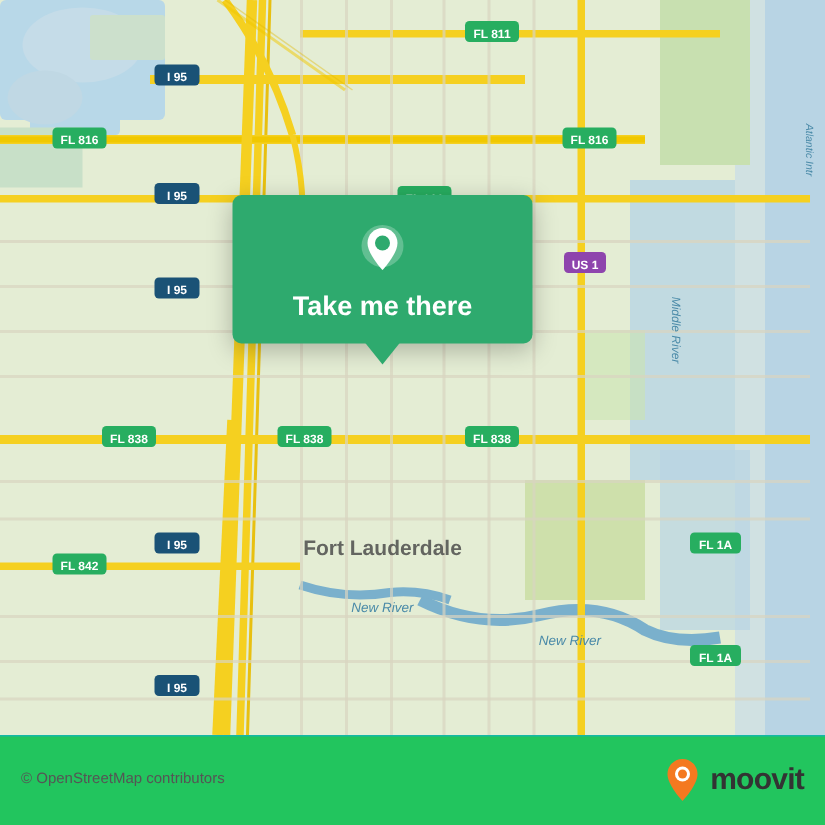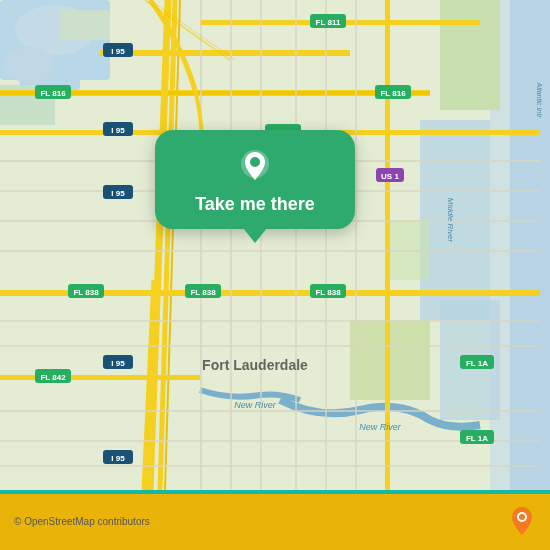--- a/index.html
+++ b/index.html
@@ -28,21 +28,21 @@
       top: 0; left: 0;
     }
 
     
     #popup {
       position: absolute;
       top: 130px;
       left: 155px;
       width: 200px;
       background: #2eaa6e;
-      border-radius: 18px;
+      border-radius: 6px;
       display: flex;
       flex-direction: column;
       align-items: center;
       padding: 18px 20px 14px 20px;
       box-shadow: 0 4px 16px rgba(0,0,0,0.25);
       z-index: 10;
     }
 
     #popup::after {
       content: '';
@@ -65,26 +65,26 @@
       color: #fff;
       font-size: 18px;
       font-weight: 600;
       white-space: nowrap;
     }
 
     
     #bottom-bar {
       width: 550px;
       height: 60px;
-      background: #eab308;
+      background: #22c55e;
       display: flex;
       align-items: center;
       justify-content: space-between;
       padding: 0 14px;
-      border-top: 4px solid #14b8a6;
+      border-top: 1px solid #14b8a6;
     }
 
     #bottom-left {
       display: flex;
       flex-direction: column;
     }
 
     #attribution {
       font-size: 10px;
       color: #555;
@@ -260,14 +260,15 @@
 <div id="bottom-bar">
   <div id="bottom-left">
     <span id="attribution">© OpenStreetMap contributors</span>
   </div>
   <div id="moovit-logo">
     <svg id="moovit-pin" viewBox="0 0 28 34" xmlns="http://www.w3.org/2000/svg">
       <path d="M14 2 C8.48 2 4 6.48 4 12 C4 19.5 14 30 14 30 C14 30 24 19.5 24 12 C24 6.48 19.52 2 14 2Z" fill="#f47920"></path>
       <circle cx="14" cy="12" r="5" fill="white"></circle>
       <circle cx="14" cy="12" r="3" fill="#f47920"></circle>
     </svg>
+    <span id="moovit-text">moovit</span>
   </div>
 </div>
 
 </body></html>

